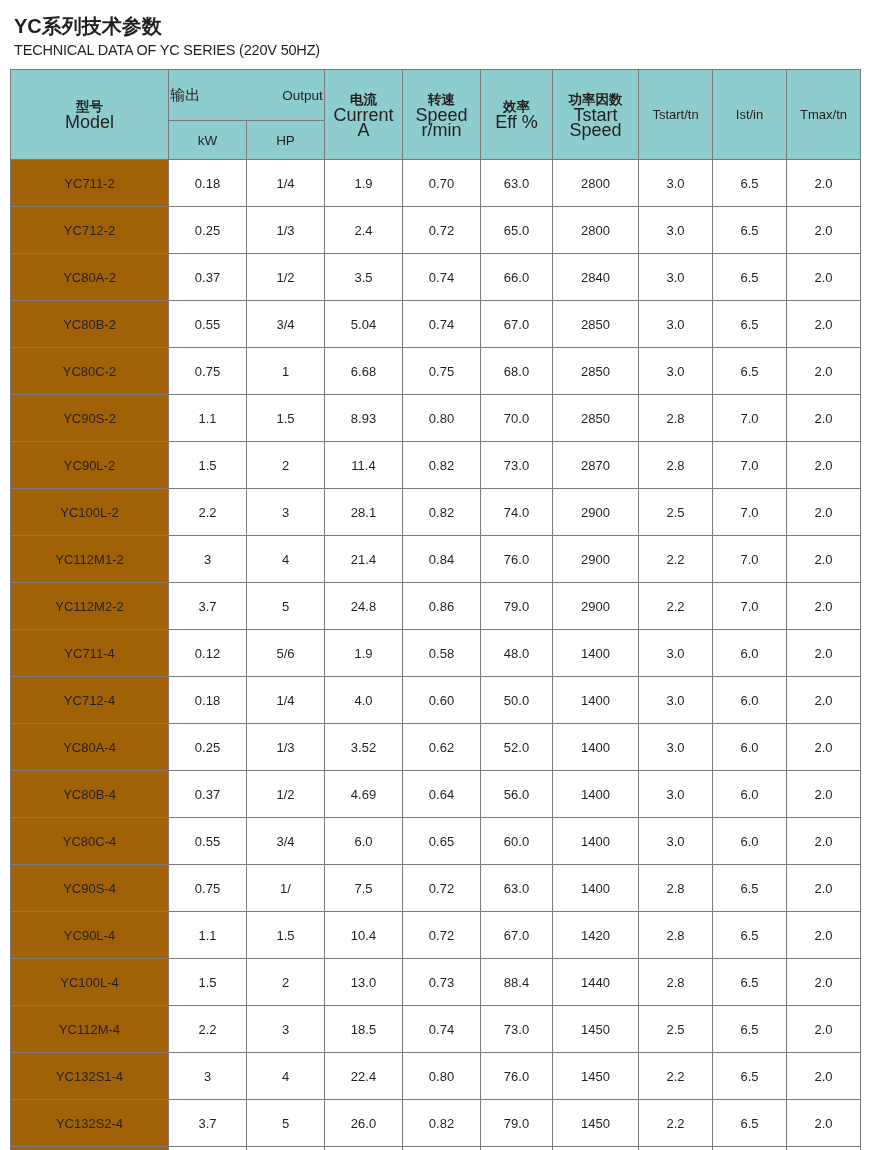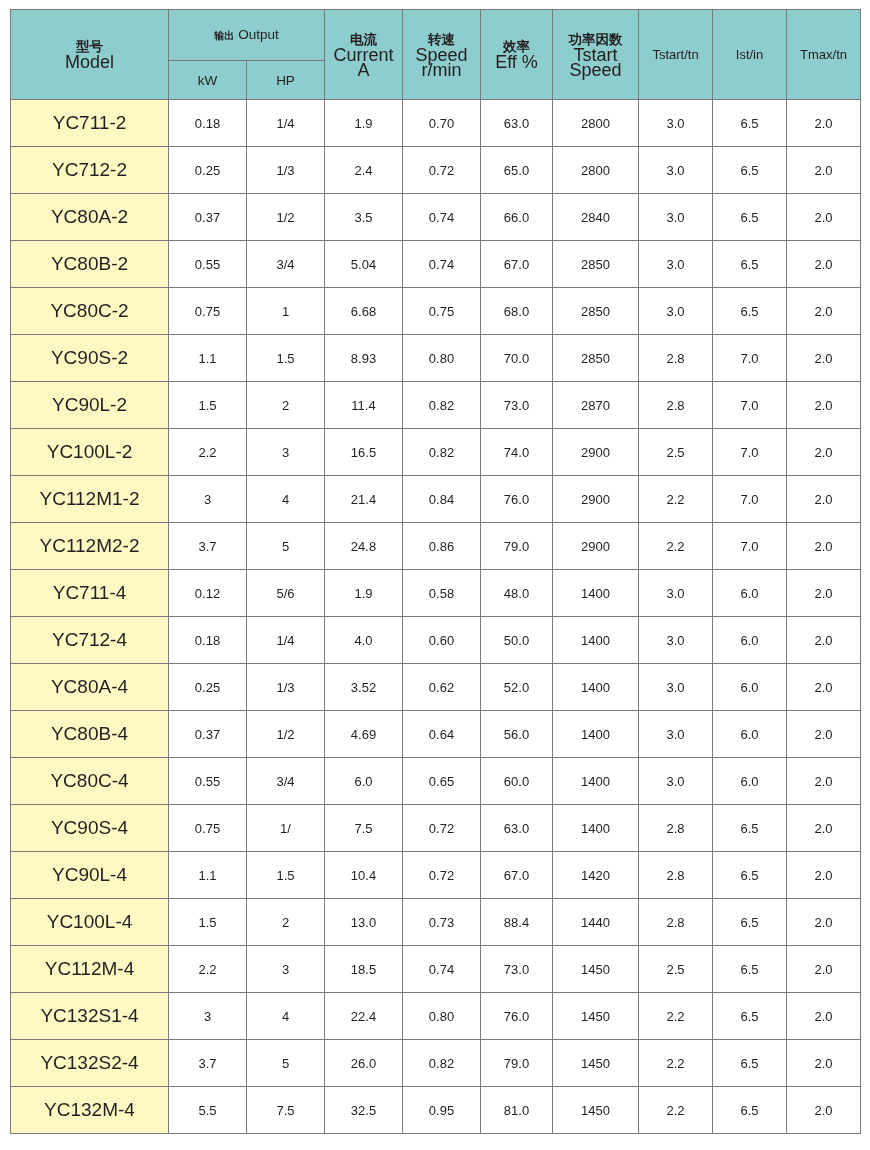--- a/index.html
+++ b/index.html
@@ -72,58 +72,63 @@
   }
   thead th .en {
     display: block;
     font-size: 18px;
     line-height: 15px;
   }
   thead th.group {
     font-size: 13.5px;
   }
   thead th.group .inline-cn {
-    font-weight: bold;
-    font-size: 10px;
+    font-weight: normal;
+    font-size: 15px;
   }
   thead th.group .inline-en {
     font-size: 13.5px;
+    margin-left: 39px;
   }
   th.h-model { height: 76px; }
   th.h-sub { height: 32px; font-size: 13.5px; }
   th.h-group { height: 44px; }
 
   
   tbody td {
     height: 44px;
     font-size: 13px;
     background: #ffffff;
   }
   tbody td.model {
-    background: #fef9c3;
-    font-size: 19px;
+    background: #a16207;
+    font-size: 13px;
   }
 
   
   col.c-model  { width: 158px; }
   col.c-kw     { width: 78px; }
   col.c-hp     { width: 78px; }
   col.c-cur    { width: 78px; }
   col.c-speed  { width: 78px; }
   col.c-eff    { width: 72px; }
   col.c-pf     { width: 86px; }
   col.c-tstart { width: 74px; }
   col.c-ist    { width: 74px; }
   col.c-tmax   { width: 74px; }
 </style>
 </head>
 <body>
 
 <div class="page">
 
+  <div class="titles">
+    <div class="title-cn">YC系列技术参数</div>
+    <div class="title-en">TECHNICAL DATA OF YC SERIES (220V 50HZ)</div>
+  </div>
 
   <table class="spec">
     <colgroup>
       <col class="c-model">
         <col class="c-kw">
         <col class="c-hp">
         <col class="c-cur">
       <col class="c-speed">
         <col class="c-eff">
         <col class="c-pf">
@@ -249,21 +254,21 @@
           <td>73.0</td>
           <td>2870</td>
           <td>2.8</td>
           <td>7.0</td>
           <td>2.0</td>
         </tr>
         <tr>
           <td class="model">YC100L-2</td>
           <td>2.2</td>
           <td>3</td>
-          <td>16.5</td>
+          <td>28.1</td>
           <td>0.82</td>
           <td>74.0</td>
           <td>2900</td>
           <td>2.5</td>
           <td>7.0</td>
           <td>2.0</td>
         </tr>
         <tr>
           <td class="model">YC112M1-2</td>
           <td>3</td>

